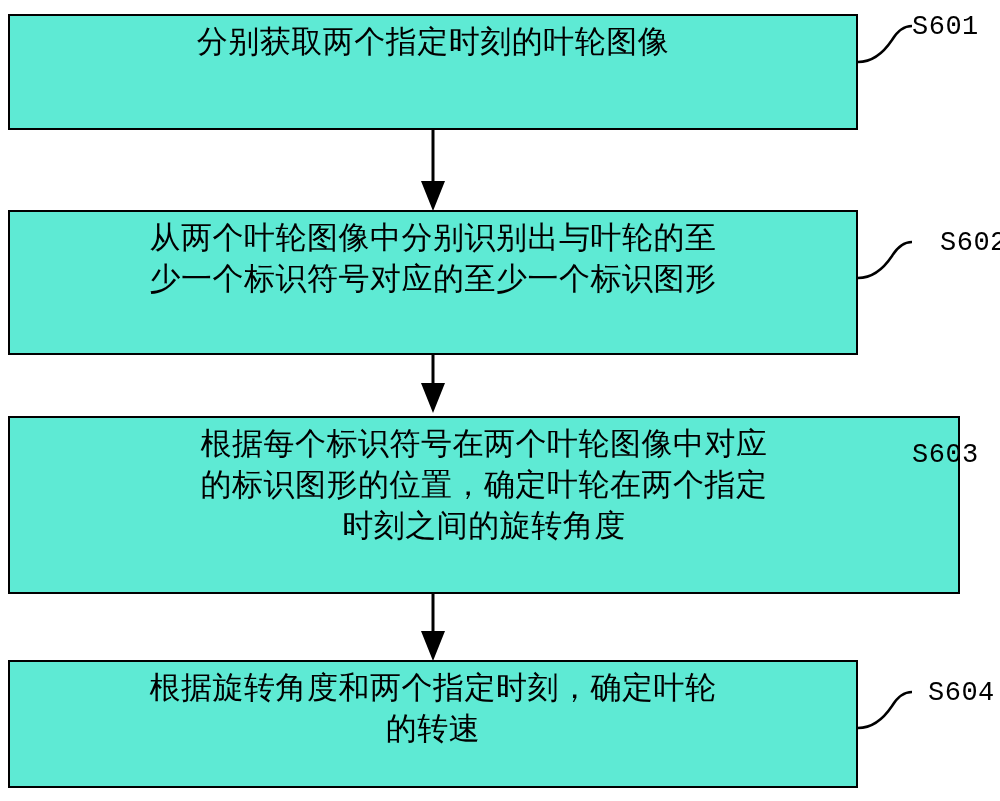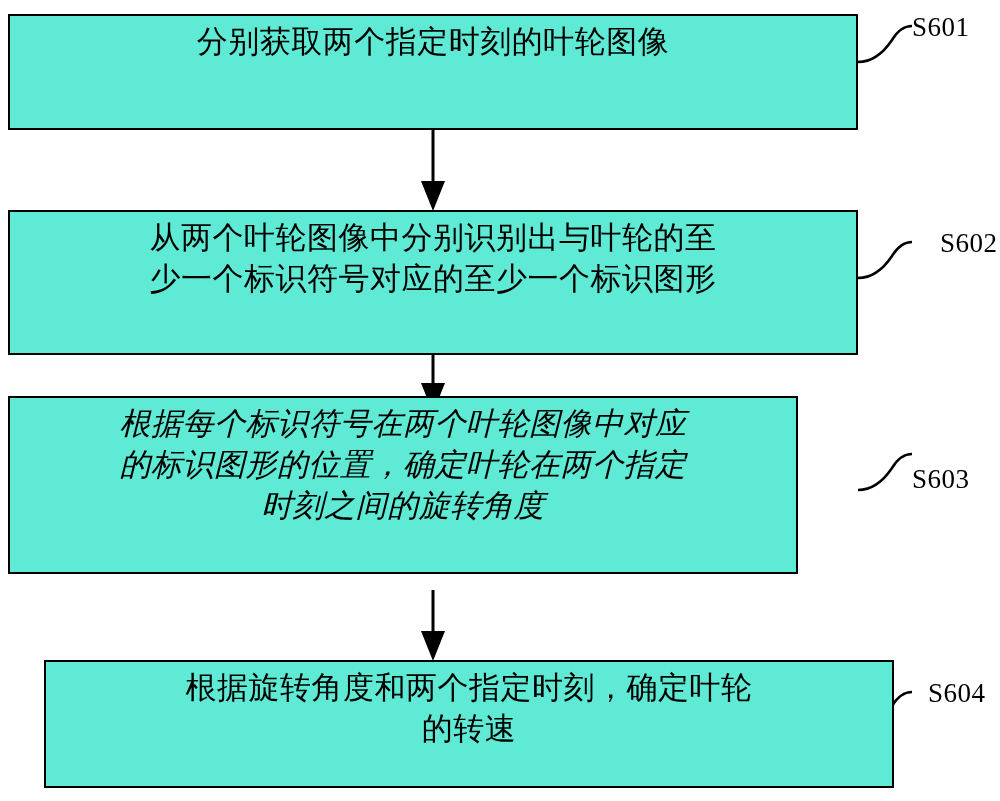--- a/index.html
+++ b/index.html
@@ -35,32 +35,32 @@
   .step-text {
     font-size: 31px;
     line-height: 1.32;
     text-align: center;
     letter-spacing: 0.5px;
     white-space: pre-line;
   }
   .step-label {
     position: absolute;
     font-size: 27px;
-    font-family: Liberation Serif, serif;
+    font-family: Liberation Mono, monospace;
     letter-spacing: 0.5px;
   }
   
   #box-s601 { left: 8px;  top: 14px;  width: 850px; height: 116px; }
   #box-s602 { left: 8px;  top: 210px; width: 850px; height: 145px; }
-  #box-s603 { left: 8px;  top: 396px; width: 790px; height: 178px; font-style: italic; }
-  #box-s604 { left: 8px;  top: 660px; width: 850px; height: 128px; margin-left: 36px; }
+  #box-s603 { left: 8px;  top: 416px; width: 952px; height: 178px; }
+  #box-s604 { left: 8px;  top: 660px; width: 850px; height: 128px; }
 
   #label-s601 { left: 912px; top: 12px; }
   #label-s602 { left: 940px; top: 228px; }
-  #label-s603 { left: 912px; top: 464px; }
+  #label-s603 { left: 912px; top: 440px; }
   #label-s604 { left: 928px; top: 678px; }
 
   svg.connector, svg.leader {
     position: absolute;
     overflow: visible;
   }
   svg.connector { left: 0; top: 0; width: 1000px; height: 801px; }
 </style>
 </head>
 <body>

